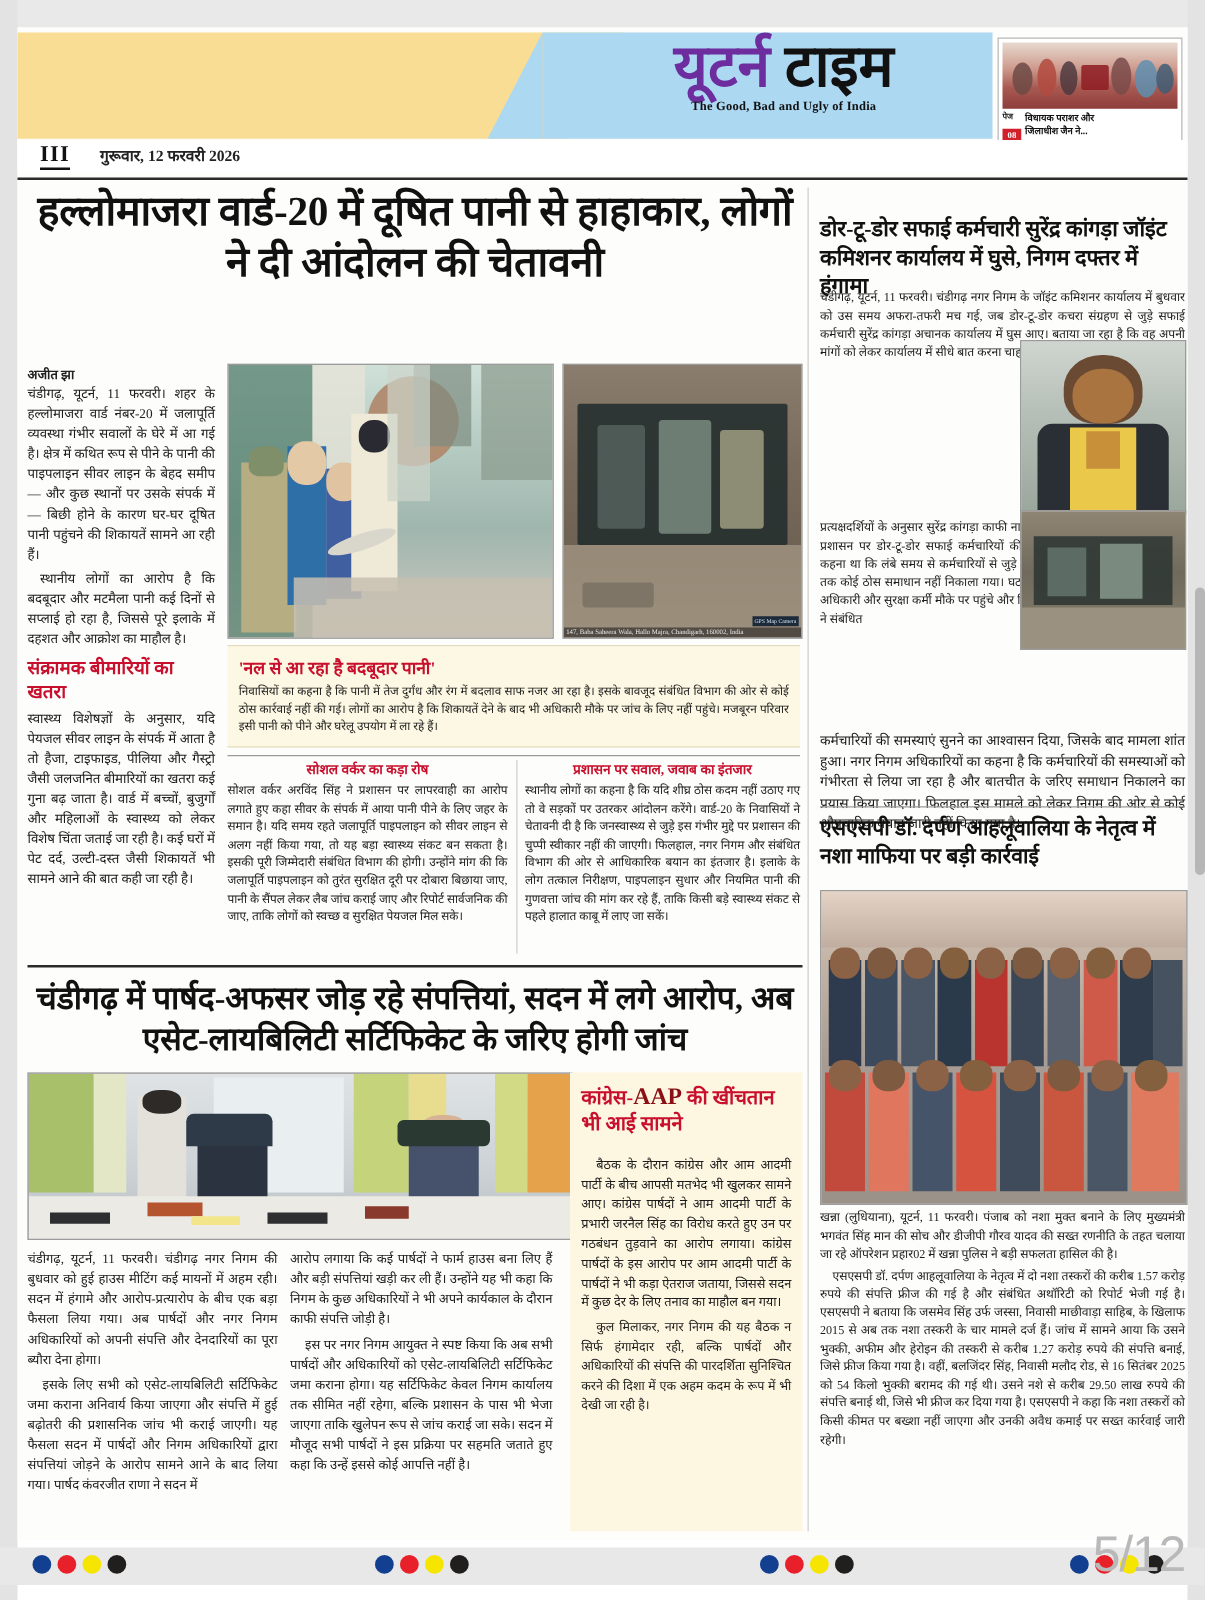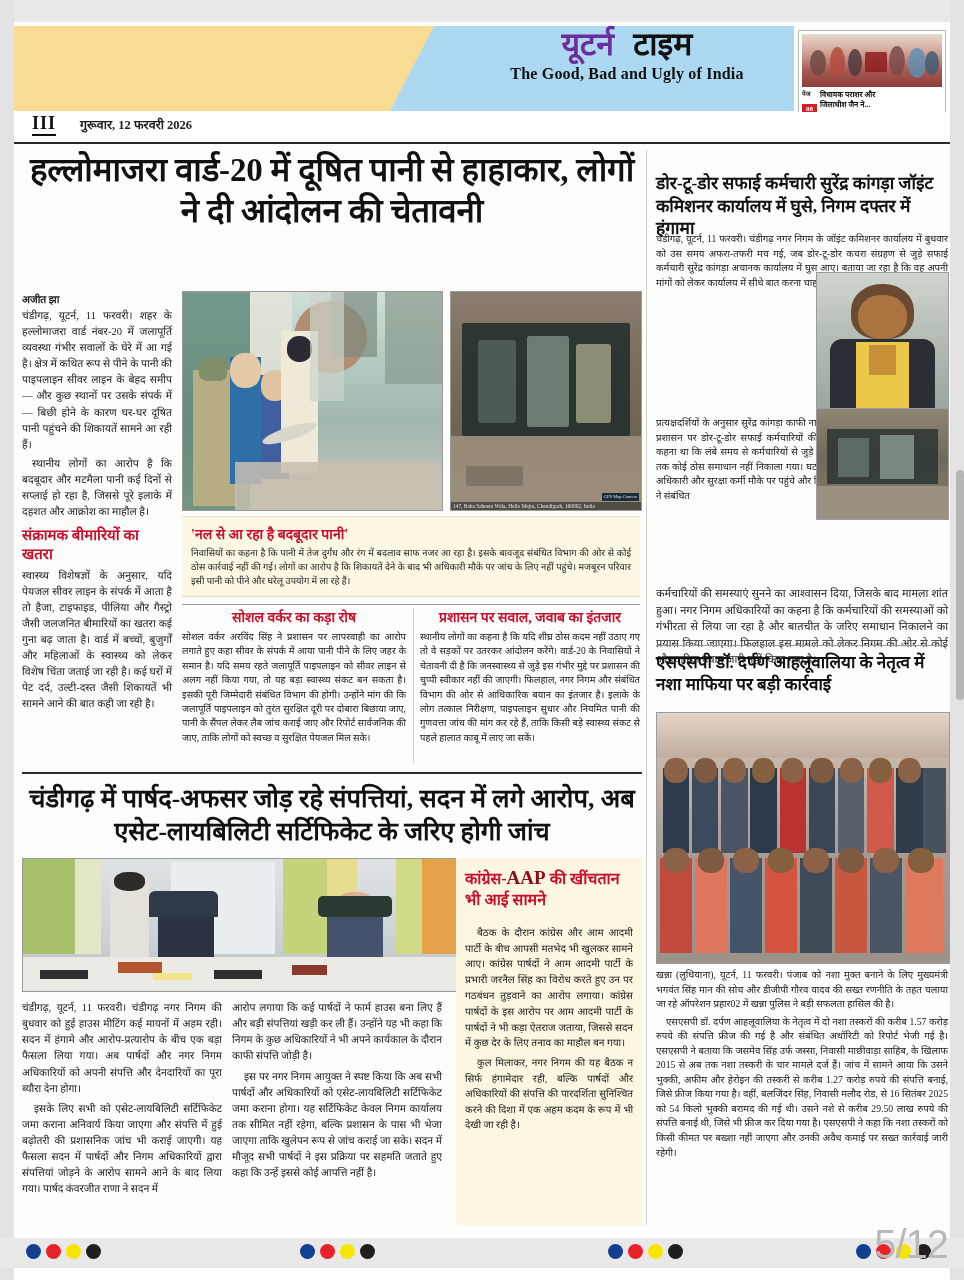--- a/index.html
+++ b/index.html
@@ -52,29 +52,29 @@
     position:absolute;left:120px;top:14px;width:260px;
     text-align:center;
     font-family:"Liberation Serif",serif;
     font-weight:bold;font-size:41px;letter-spacing:1px;color:#111;
     line-height:1;
   }
   .logo-wrap{
     position:absolute;left:448px;top:4px;width:330px;text-align:center;
   }
   .logo-main{
-    font-family:Liberation Mono, monospace;
-    font-weight:bold;font-size:32px;line-height:1.05;color:#111;
+    font-family:Liberation Serif, serif;
+    font-weight:bold;font-size:47px;line-height:1.05;color:#111;
     white-space:nowrap;
     text-align:center;
   }
   .logo-main .u{color:#6d2d9e;}
   .logo-tag{
     font-family:"Liberation Serif",serif;
-    font-weight:bold;font-size:16px;color:#111;margin-top:1px;
+    font-weight:bold;font-size:10px;color:#111;margin-top:1px;
     letter-spacing:.2px;
   }
   
   .promo{
     position:absolute;left:798px;top:30px;width:148px;height:98px;
     border:1px solid #b8b8b8;background:#fff;box-sizing:border-box;
     padding:3px;
   }
   .promo-img{
     width:100%;height:53px;position:relative;overflow:hidden;
@@ -156,21 +156,21 @@
   
   .tint{
     background:#fdf8e3;border-top:1px solid #e3dcc0;border-bottom:1px solid #e3dcc0;
   }
   .tint-title{
     color:#c8102e;font-weight:bold;font-size:14px;margin-bottom:3px;
   }
 
   .colbox{box-sizing:border-box;}
   .subhead-red{
-    color:#c8102e;font-weight:bold;font-size:14px;text-align:center;
+    color:#c8102e;font-weight:bold;font-size:11px;text-align:center;
     margin-bottom:3px;line-height:1.2;
   }
 
   
   .cream{
     background:#fdf6e0;box-sizing:border-box;
   }
   .cream-title{
     color:#c8102e;font-weight:bold;font-size:16px;line-height:1.25;margin-bottom:15px;
   }

